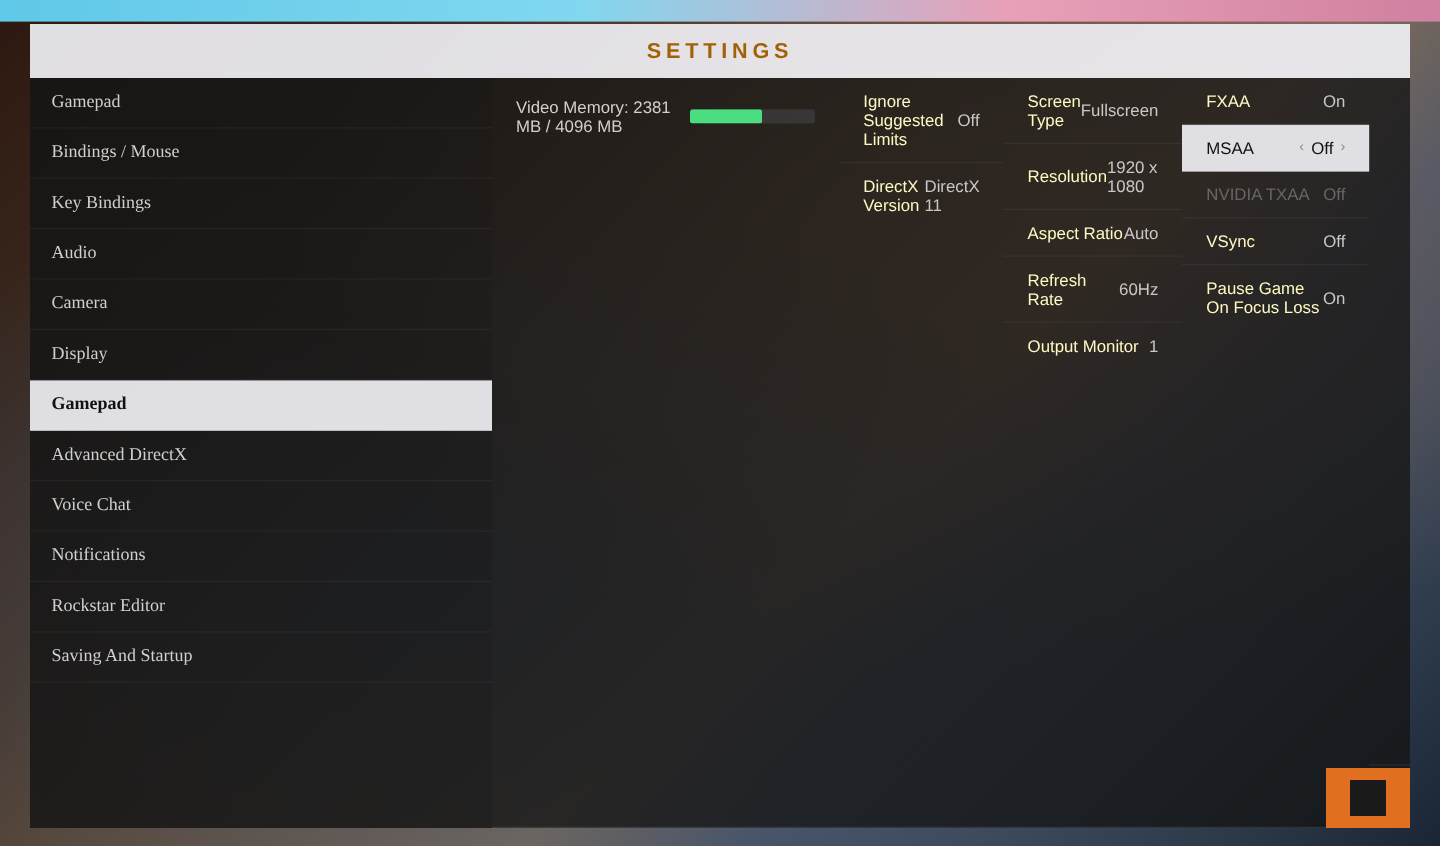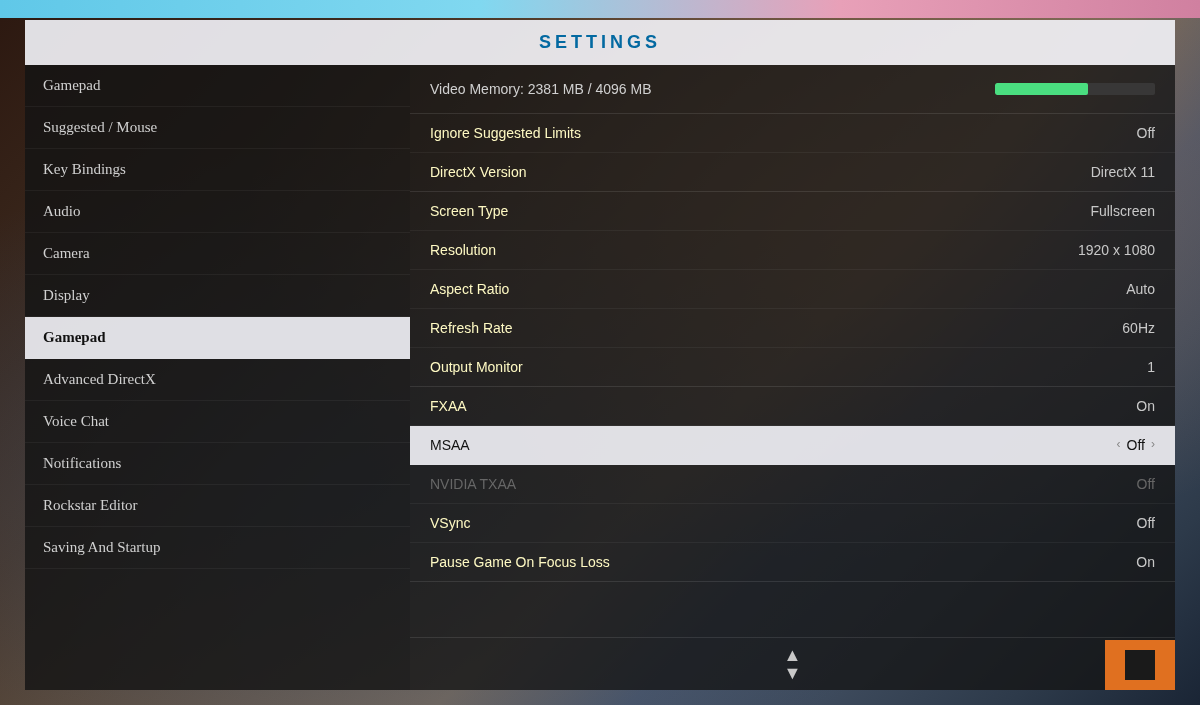--- a/index.html
+++ b/index.html
@@ -42,21 +42,21 @@
       background: rgba(240, 240, 245, 0.92);
       display: flex;
       align-items: center;
       justify-content: center;
       z-index: 10;
     }
 
     .title-bar span {
       font-size: 18px;
       font-weight: bold;
-      color: #0369a1;
+      color: #a16207;
       letter-spacing: 4px;
     }
 
     
     .main-container {
       position: absolute;
       top: 65px;
       left: 25px;
       right: 25px;
       bottom: 15px;
@@ -87,21 +87,21 @@
       background: rgba(240, 240, 245, 0.92);
       color: #111;
       font-weight: bold;
     }
 
     
     .content-panel {
       flex: 1;
       background: rgba(20, 20, 20, 0.78);
       display: flex;
-      flex-direction: column;
+      flex-direction: row;
     }
 
     
     .vram-section {
       padding: 16px 20px;
       border-bottom: 1px solid rgba(255,255,255,0.1);
     }
 
     .vram-row {
       display: flex;
@@ -241,21 +241,21 @@
 <div class="bg"></div>
 
 <div class="title-bar">
   <span>SETTINGS</span>
 </div>
 
 <div class="main-container">
 
   <div class="sidebar" id="sidebar-container">
   <div class="sidebar-item">Gamepad</div>
-      <div class="sidebar-item">Suggested / Mouse</div>
+      <div class="sidebar-item">Bindings / Mouse</div>
       <div class="sidebar-item">Key Bindings</div>
       <div class="sidebar-item">Audio</div>
       <div class="sidebar-item">Camera</div>
       <div class="sidebar-item">Display</div>
       <div class="sidebar-item active">Gamepad</div>
       <div class="sidebar-item">Advanced DirectX</div>
       <div class="sidebar-item">Voice Chat</div>
       <div class="sidebar-item">Notifications</div>
       <div class="sidebar-item">Rockstar Editor</div>
       <div class="sidebar-item">Saving And Startup</div>

